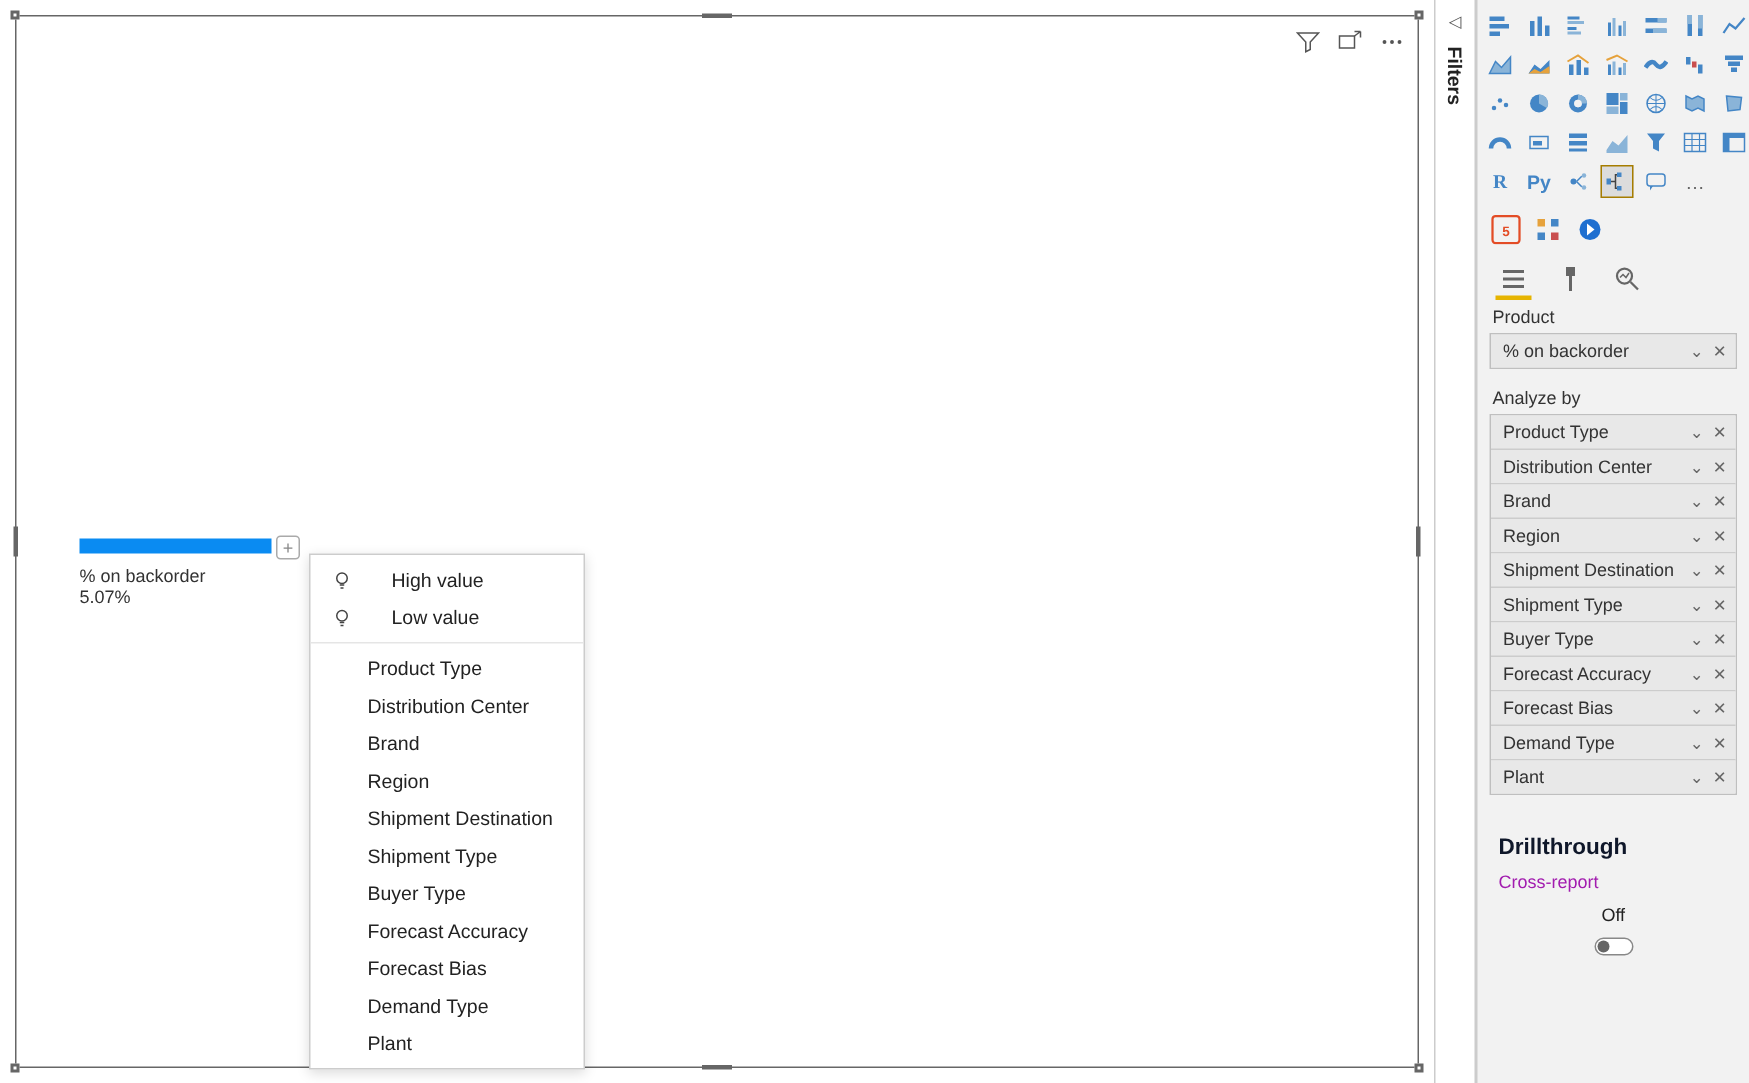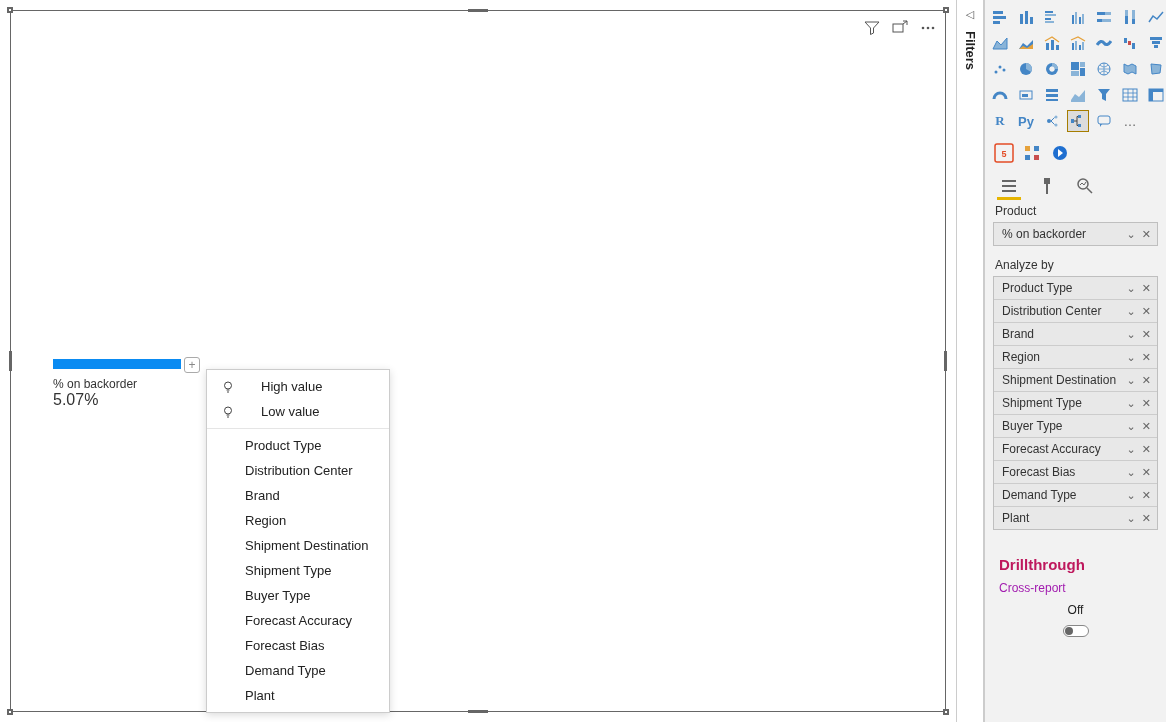--- a/index.html
+++ b/index.html
@@ -20,21 +20,21 @@
 .corner.bl { bottom: -4px; left: -4px; }
 .corner.br { bottom: -4px; right: -4px; }
 
 .visual-toolbar { position: absolute; top: 8px; right: 8px; display: flex; gap: 10px; align-items: center; }
 .visual-toolbar .ticon { width: 18px; height: 18px; display: flex; align-items: center; justify-content: center; color: #444; cursor: pointer; }
 
 
 .decomp { position: absolute; left: 42px; top: 348px; }
 .decomp-bar { width: 128px; height: 10px; background: #0a8bf2; }
 .decomp-label { margin-top: 8px; font-size: 12px; color: #333; }
-.decomp-value { font-size: 16px; color: #333; }
+.decomp-value { font-size: 12px; color: #333; }
 .plus-node { position: absolute; left: 173px; top: 346px; width: 16px; height: 16px; border: 1px solid #aaa; border-radius: 3px; background: #fff; font-size: 12px; line-height: 14px; text-align: center; color: #888; cursor: pointer; }
 
 
 .cmenu { position: absolute; left: 195px; top: 358px; width: 184px; background: #fff; border: 1px solid #ccc; box-shadow: 0 2px 8px rgba(0,0,0,0.15); font-size: 13px; }
 .cmenu .group { padding: 4px 0; }
 .cmenu .sep { height: 1px; background: #e5e5e5; }
 .cmenu .row { padding: 5px 14px; display: flex; align-items: center; gap: 26px; cursor: pointer; }
 .bulb { width: 14px; height: 14px; display: inline-flex; align-items: center; justify-content: center; }
 .cmenu .row.plain { padding-left: 38px; }
 
@@ -56,21 +56,21 @@
 .tab.active::after { content: ''; position: absolute; bottom: -4px; left: -2px; right: -2px; height: 3px; background: #e6b400; }
 
 .section-label { padding: 6px 10px 2px; font-size: 12px; color: #333; }
 .field-well { margin: 2px 8px 6px; border: 1px solid #bfbfbf; background: #fff; }
 .field-well.single .pill { border-bottom: none; }
 .pill { display: flex; align-items: center; justify-content: space-between; padding: 4px 4px 4px 8px; font-size: 12px; color: #333; background: #e8e8e8; border-bottom: 1px solid #ccc; }
 .pill:last-child { border-bottom: none; }
 .pill .pactions { display: flex; gap: 2px; align-items: center; color: #666; }
 .pill .pactions span { cursor: pointer; font-size: 11px; padding: 0 2px; }
 
-.drill-h { font-weight: 600; font-size: 15px; padding: 20px 14px 4px; color: #be185d; }
+.drill-h { font-weight: 600; font-size: 15px; padding: 20px 14px 4px; color: #0f172a; }
 .drill-sub { font-size: 12px; padding: 4px 14px; color: #a21caf; }
 .toggle-row { display: flex; align-items: center; gap: 8px; padding: 4px 14px 10px; font-size: 12px; flex-direction: column; }
 .toggle { position: relative; width: 26px; height: 12px; border: 1px solid #888; border-radius: 7px; background: #fff; }
 .toggle .knob { position: absolute; left: 1px; top: 1px; width: 8px; height: 8px; border-radius: 50%; background: #666; }
 svg { display: block; }
 </style>
 </head>
 <body>
 
 <div class="app">

